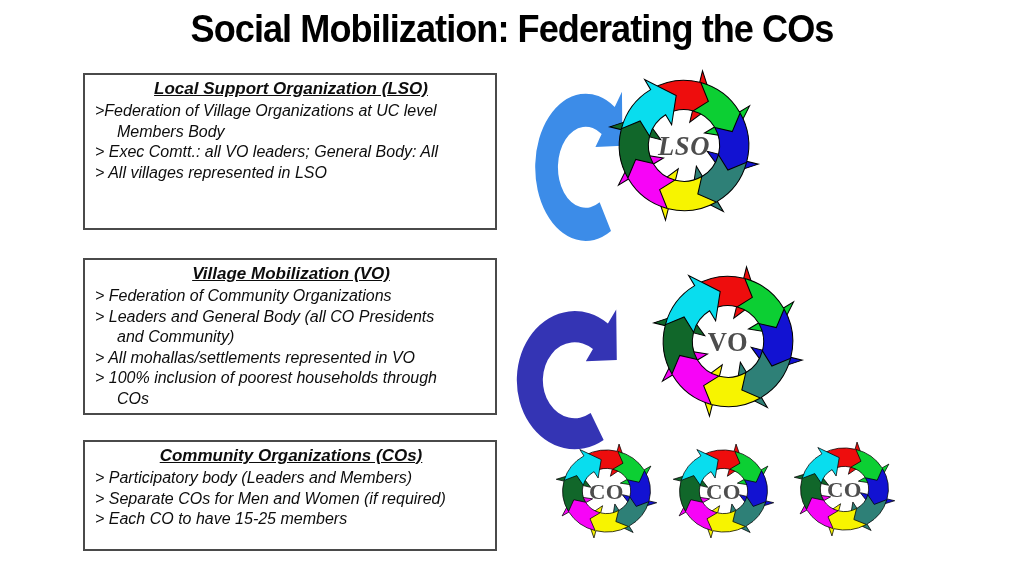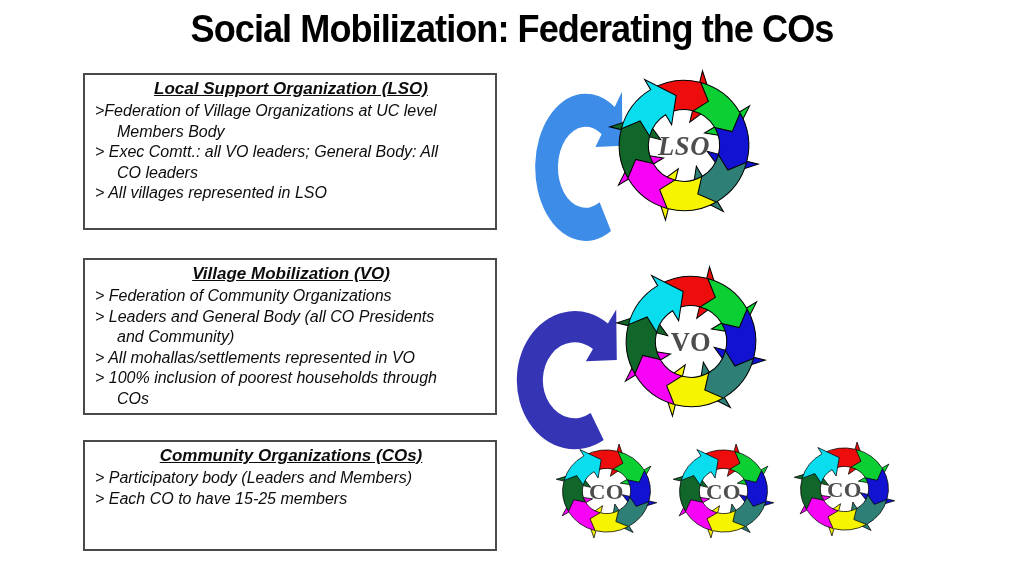--- a/index.html
+++ b/index.html
@@ -24,55 +24,55 @@
     text-align:center;font-weight:bold;text-decoration:underline;
     font-size:17px;line-height:22px;margin-bottom:1px;
   }
   .box-line{white-space:nowrap;}
   .box-line.cont{padding-left:22px;}
   .flow-arrow{position:absolute;}
   .arrow-light{left:531px;top:85px;width:96px;height:162px;}
   .arrow-dark{left:512px;top:303px;width:110px;height:152px;}
   .cycle{position:absolute;}
   .cycle-lso{left:605px;top:66px;width:158px;height:159px;font-style:italic;}
-  .cycle-vo{left:612px;top:262px;width:158px;height:159px;text-decoration:underline;}
+  .cycle-vo{left:649px;top:262px;width:158px;height:159px;text-decoration:underline;}
   .cycle-co1{left:553px;top:441px;width:107px;height:100px;}
   .cycle-co2{left:670px;top:441px;width:107px;height:100px;}
   .cycle-co3{left:791px;top:439px;width:107px;height:100px;}
   svg{display:block;}
 </style>
 </head>
 <body>
 
 <div class="slide">
 
   <h1 class="title">Social Mobilization: Federating the COs</h1>
 
   <div class="box box1">
     <div class="box-heading">Local Support Organization (LSO)</div>
     <div class="box-line">&gt;Federation of Village Organizations at UC level</div>
     <div class="box-line cont">Members Body</div>
     <div class="box-line">&gt; Exec Comtt.: all VO leaders; General Body: All</div>
-    <div class="box-line cont">CO leaders</div>
     <div class="box-line">&gt; All villages represented in LSO</div>
   </div>
 
   <div class="box box2">
     <div class="box-heading">Village Mobilization (VO)</div>
     <div class="box-line">&gt; Federation of Community Organizations</div>
     <div class="box-line">&gt; Leaders and General Body (all CO Presidents</div>
     <div class="box-line cont">and Community)</div>
     <div class="box-line">&gt; All mohallas/settlements represented in VO</div>
     <div class="box-line">&gt; 100% inclusion of poorest households through</div>
     <div class="box-line cont">COs</div>
   </div>
 
   <div class="box box3">
     <div class="box-heading">Community Organizations (COs)</div>
     <div class="box-line">&gt; Participatory body (Leaders and Members)</div>
+    <div class="box-line">&gt; Separate COs for Men and Women (if required)</div>
     <div class="box-line">&gt; Each CO to have 15-25 members</div>
   </div>
 
   <div class="flow-arrow arrow-light">
     <svg viewBox="5 8 114 132" width="100%" height="100%" preserveAspectRatio="none">
       <path d="M 100 127 A 60 60 0 1 1 104.4 25.9 L 113 13.6 L 113.6 57.4 L 81.5 58.6 L 88.9 48 A 33 33 0 1 0 86.5 103.6 Z" fill="#3c8ce8"></path>
     </svg>
   </div>
 
   <div class="flow-arrow arrow-dark">

